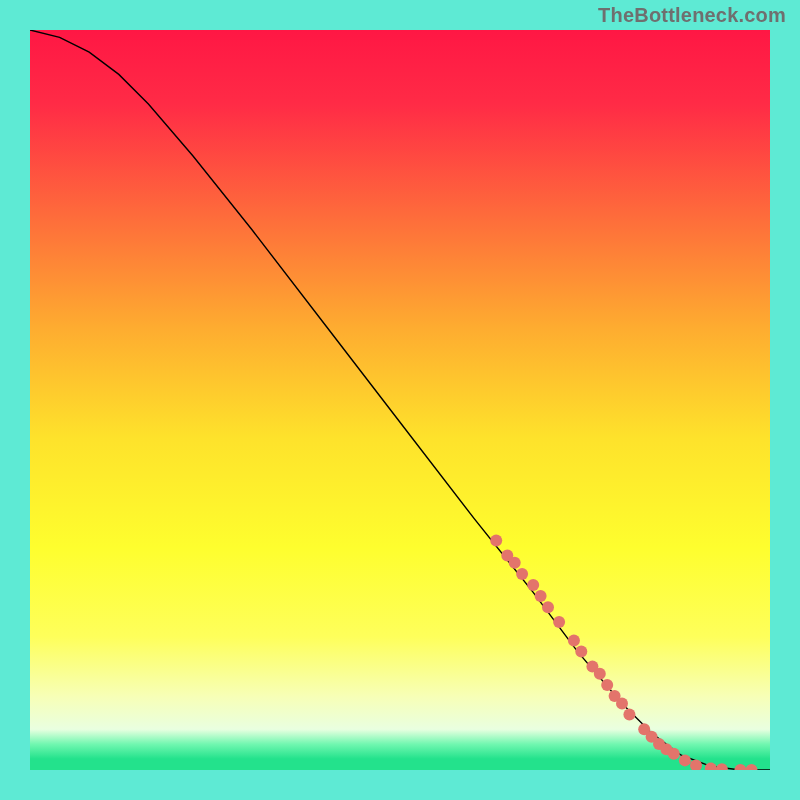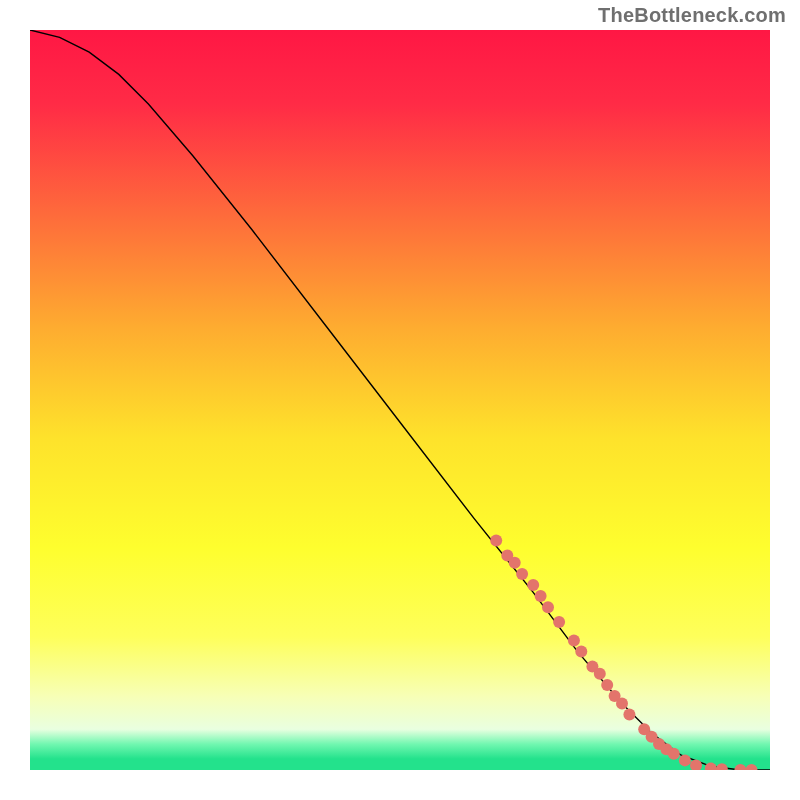--- a/index.html
+++ b/index.html
@@ -1,21 +1,21 @@
 <!DOCTYPE html>
 <html><head>
 <meta charset="utf-8">
 <style>
   * { margin: 0; padding: 0; box-sizing: border-box; }
   html, body { width: 800px; height: 800px; background: #000; overflow: hidden; }
   .stage {
     position: relative;
     width: 800px;
     height: 800px;
-    background: #ffffff;
+    background: #5eead4;
   }
   .watermark {
     position: absolute;
     top: 4px;
     right: 14px;
     font: 600 20px Arial, Helvetica, sans-serif;
     color: #6f6f6f;
     letter-spacing: 0.2px;
     user-select: none;
   }

